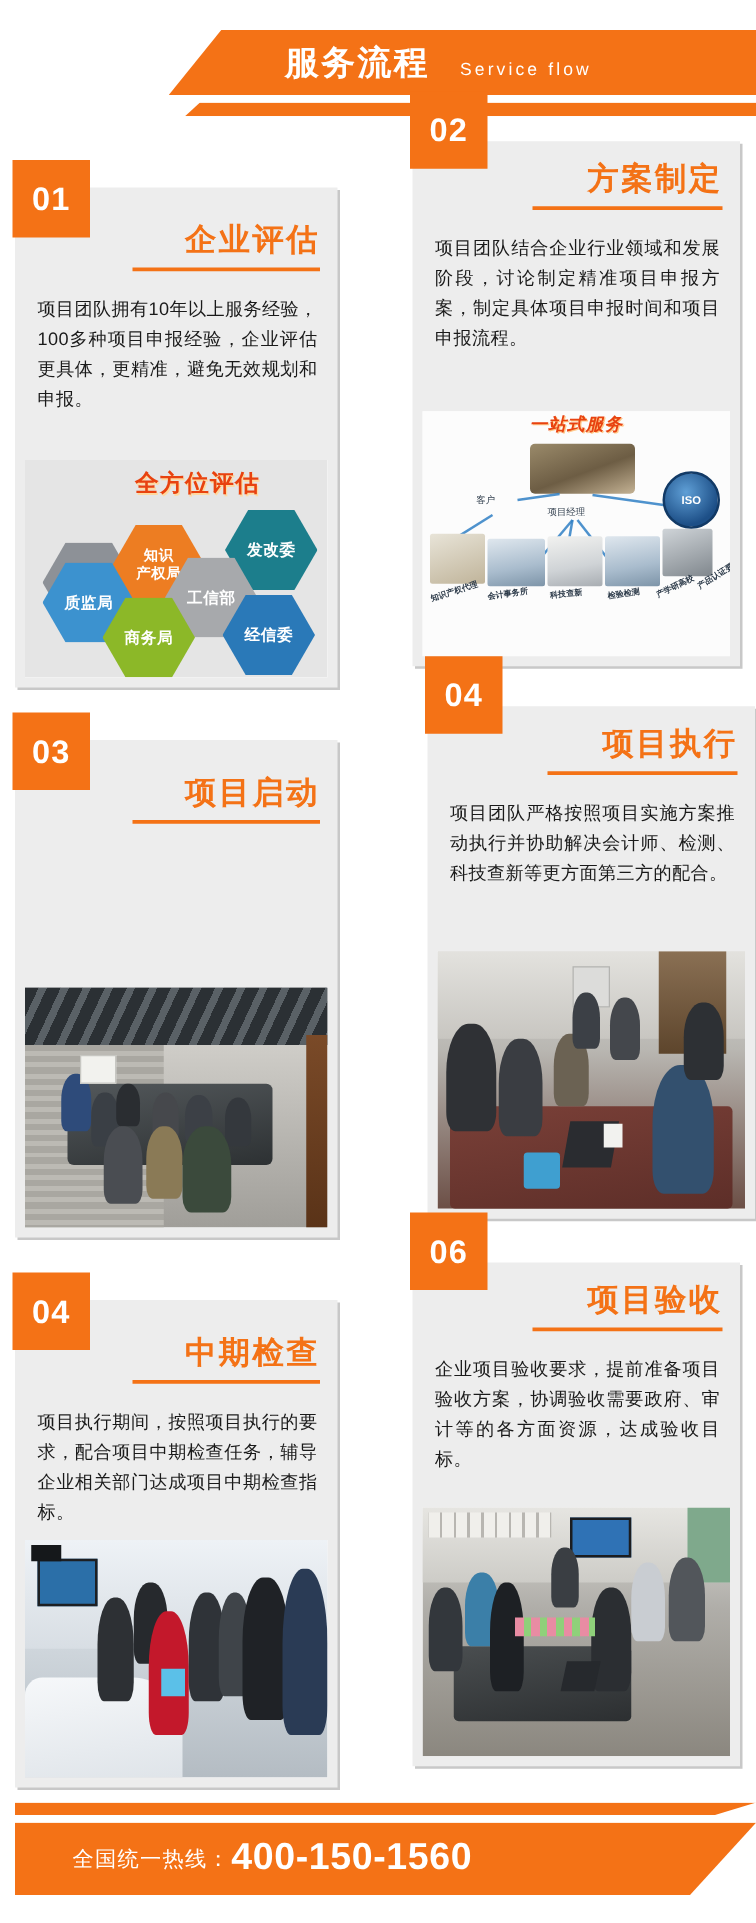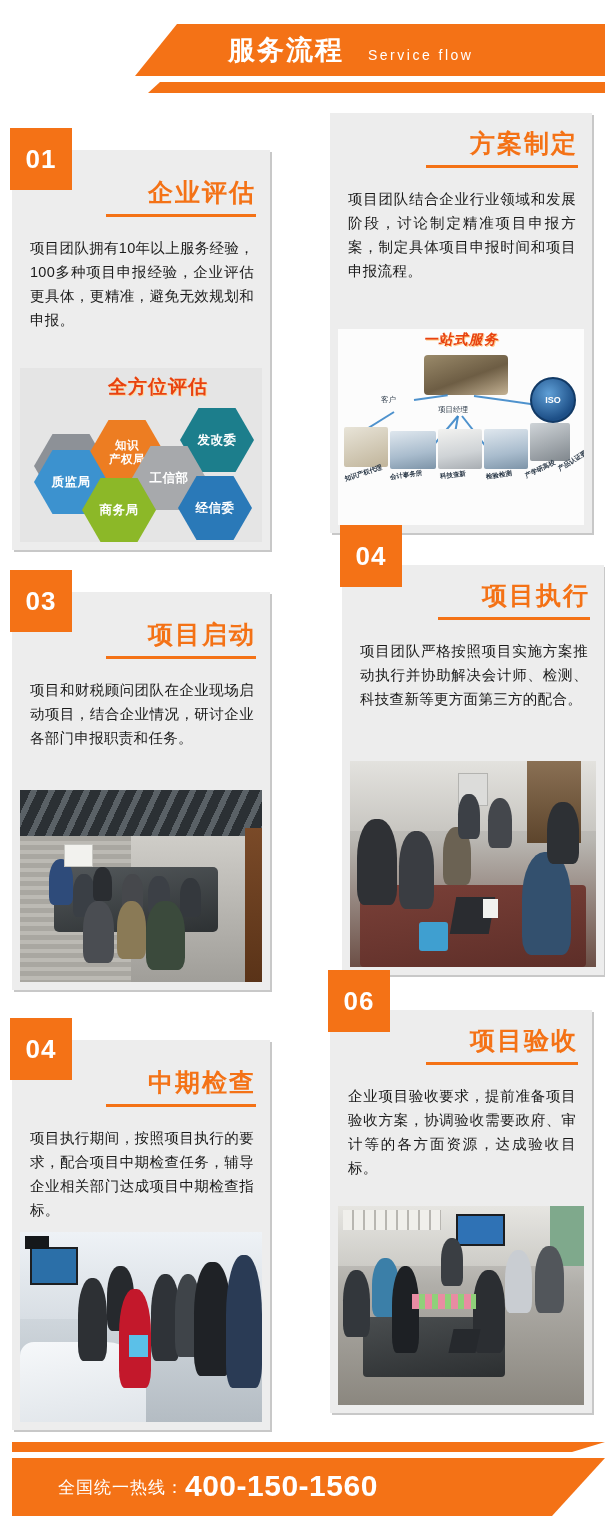--- a/index.html
+++ b/index.html
@@ -192,20 +192,21 @@
           <div class="hex" style="left:160px; top:40px;  background:#1C7E8C;">发改委</div>
           <div class="hex" style="left:14px;  top:82px;  background:#3C92CF;">质监局</div>
           <div class="hex" style="left:112px; top:78px;  background:#A7A9AC;">工信部</div>
           <div class="hex" style="left:158px; top:108px; background:#2A79B8;">经信委</div>
           <div class="hex" style="left:62px;  top:110px; background:#8CB828;">商务局</div>
         </div>
       </div>
     </div>
 
     <div class="card right c2">
+      <div class="badge above">02</div>
       <div class="card-title t-high">方案制定</div>
       <div class="title-rule r-high" style="width:152px;"></div>
       <div class="card-body body-high">项目团队结合企业行业领域和发展阶段，讨论制定精准项目申报方案，制定具体项目申报时间和项目申报流程。</div>
 
       <div class="media" style="top:216px;">
         <div class="osdiag">
           <div class="ost">一站式服务</div>
           <div class="os-hub"></div>
           <div class="os-lbl" style="left:43px; top:66px;">客户</div>
           <div class="os-lbl" style="left:100px; top:76px;">项目经理</div>
@@ -234,21 +235,20 @@
       </div>
     </div>
   </div>
 
   <div class="row r2">
 
     <div class="card left c3">
       <div class="badge on-card">03</div>
       <div class="card-title t-low">项目启动</div>
       <div class="title-rule r-low" style="width:150px;"></div>
-      <div class="card-body body-low">项目和财税顾问团队在企业现场启动项目，结合企业情况，研讨企业各部门申报职责和任务。</div>
 
       <div class="media" style="top:198px;">
         <div class="photo photo-meeting1">
           <div style="position:absolute;left:0;top:0;right:0;height:24%;background:repeating-linear-gradient(115deg,#2b3034 0 10px,#5a6166 10px 16px);"></div>
           <div style="position:absolute;left:0;top:24%;width:46%;bottom:0;background:repeating-linear-gradient(180deg,#a9a7a1 0 5px,#bcbab4 5px 9px);"></div>
           <div style="position:absolute;right:0;top:20%;width:7%;bottom:0;background:linear-gradient(180deg,#7a4a28,#5a3318);"></div>
           <div style="position:absolute;left:14%;top:40%;width:68%;height:34%;background:linear-gradient(170deg,#53585b,#2d3133);border-radius:5px;"></div>
           <div class="blob" style="left:12%;top:36%;width:10%;height:24%;background:#2e4b7a;"></div>
           <div class="blob" style="left:22%;top:44%;width:9%;height:22%;background:#3a3f45;"></div>
           <div class="blob" style="left:30%;top:40%;width:8%;height:18%;background:#2a2d31;"></div>

